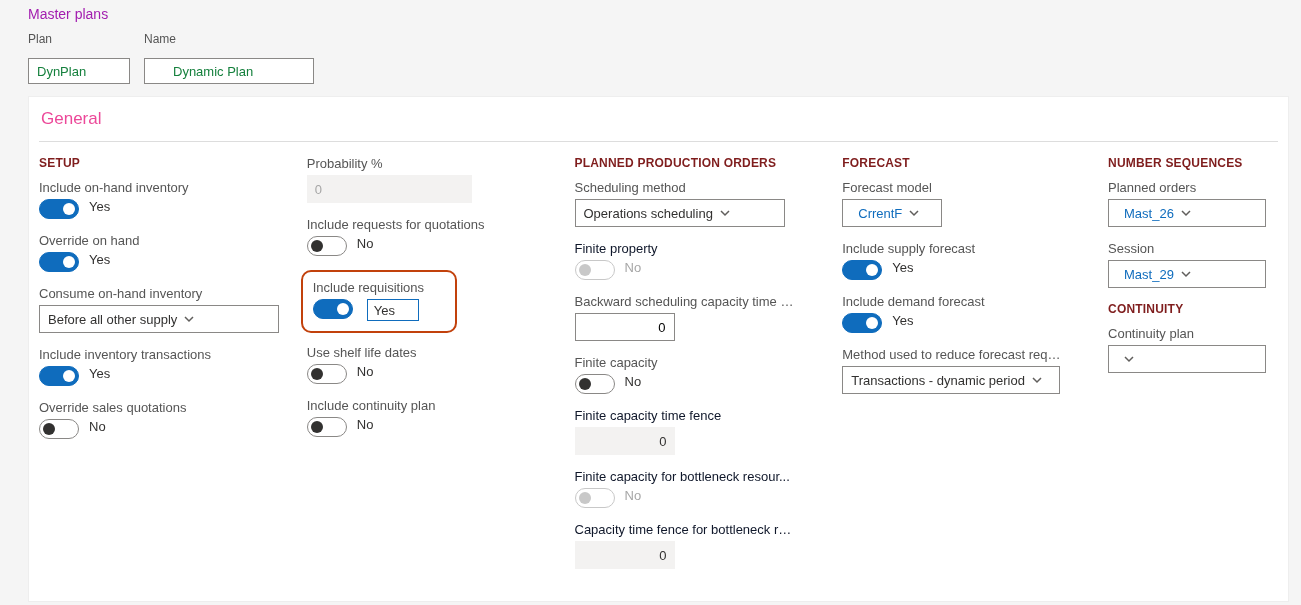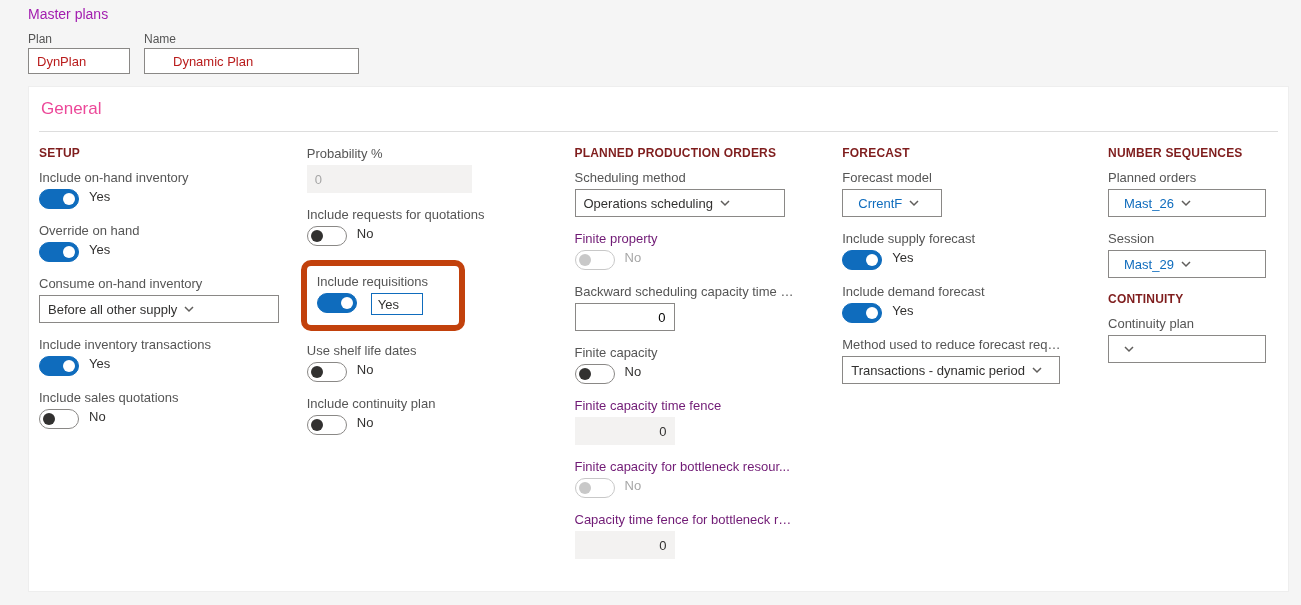--- a/index.html
+++ b/index.html
@@ -23,33 +23,33 @@
     color: #a21caf;
     margin-bottom: 10px;
   }
   .head-fields {
     display: flex;
     gap: 14px;
   }
   .hf .lbl {
     font-size: 12px;
     color: #555;
-    margin-bottom: 2px;
+    margin-bottom: 12px;
   }
   .hf input {
     height: 26px;
     border: 1px solid #8a8886;
     background: #fff;
     padding: 0 8px;
     font-size: 13px;
-    color: #b91c1c;
+    color: #15803d;
     box-sizing: border-box;
   }
   .hf input.plan { width: 102px; }
-  .hf input.name { width: 215px; padding-left: 28px; }
+  .hf input.name { width: 170px; padding-left: 28px; }
 
   .panel {
     background: #fff;
     margin: 0 12px 12px 28px;
     padding: 12px 10px 18px 10px;
     border: 1px solid #eee;
   }
   .panel-title {
     font-size: 17px;
     color: #ec4899;
@@ -80,21 +80,21 @@
 
   .field { margin-bottom: 14px; }
   .field-label {
     font-size: 13px;
     color: #555;
     margin-bottom: 4px;
     white-space: nowrap;
     overflow: hidden;
     text-overflow: ellipsis;
   }
-  .disabled-text { color: #701a75; }
+  .disabled-text { color: #0f172a; }
   .field-label.trunc { max-width: 220px; }
 
   
   .toggle-row { display: flex; align-items: flex-start; gap: 10px; }
   .tswitch {
     position: relative;
     width: 40px;
     height: 20px;
     border-radius: 20px;
     border: 1px solid #8a8886;
@@ -173,21 +173,21 @@
     width: 165px;
     border: none;
     background: #f3f2f1;
     color: #a6a6a6;
     padding: 0 8px;
     box-sizing: border-box;
     font-size: 13px;
   }
 
   .highlight-box {
-    border: 6px solid #c2410c;
+    border: 2px solid #c2410c;
     border-radius: 10px;
     padding: 8px 12px 10px 10px;
     margin: 0 0 12px -6px;
     width: 130px;
   }
   .highlight-box .toggle-row .tinput {
     height: 22px;
     width: 52px;
     border: 1px solid #0f6cbd;
     box-sizing: border-box;
@@ -254,21 +254,21 @@
 
         <div class="field">
           <div class="field-label">Include inventory transactions</div>
           <div class="toggle-row">
             <div class="tswitch on"></div>
             <span class="tlabel">Yes</span>
           </div>
         </div>
 
         <div class="field">
-          <div class="field-label">Include sales quotations</div>
+          <div class="field-label">Override sales quotations</div>
           <div class="toggle-row">
             <div class="tswitch"></div>
             <span class="tlabel">No</span>
           </div>
         </div>
       </div>
 
       <div class="col col2">
         <div class="field">
           <div class="field-label">Probability %</div>

